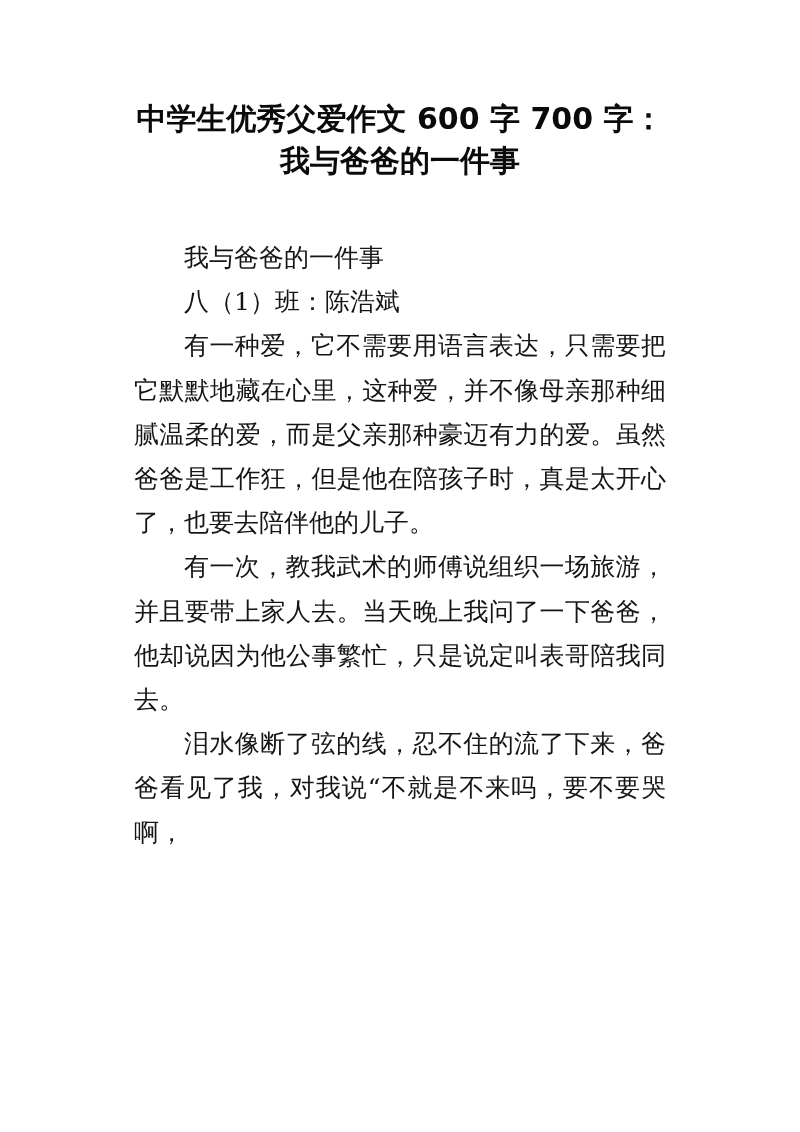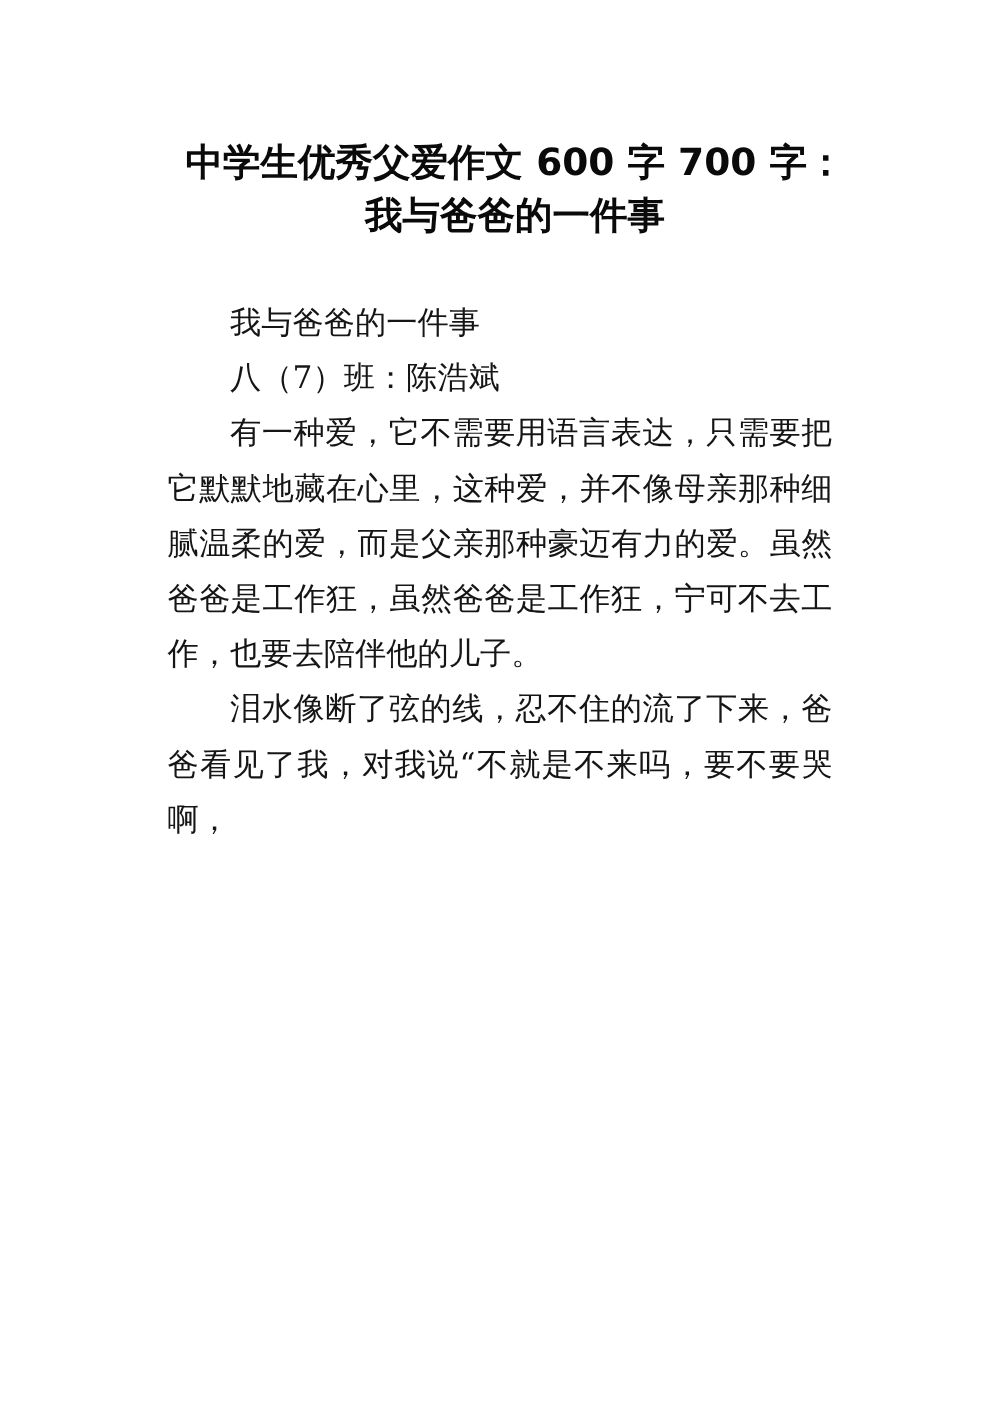--- a/index.html
+++ b/index.html
@@ -26,21 +26,21 @@
     left: 100px;
     width: 600px;
     top: 98px;
     text-align: center;
     font-family: "DejaVu Sans", "Liberation Sans", sans-serif;
     font-weight: bold;
     font-size: 30px;
     line-height: 42px;
     letter-spacing: 0px;
     color: #0a0a0a;
-    margin: 12px;
+    margin: 0;
   }
   .title .line { display: block; white-space: nowrap; }
   .body {
     position: absolute;
     left: 134px;
     top: 236px;
     width: 532px;
     font-family: "DejaVu Serif", "Liberation Serif", serif;
     font-size: 25px;
     line-height: 44.2px;
@@ -62,17 +62,18 @@
 <body>
 
 <div class="page">
   <h1 class="title">
     <span class="line">中学生优秀父爱作文 600 字 700 字：</span>
     <span class="line">我与爸爸的一件事</span>
   </h1>
 
   <div class="body">
     <p class="para head">我与爸爸的一件事</p>
-    <p class="para head">八（7）班：陈浩斌</p>
-    <p class="para">有一种爱，它不需要用语言表达，只需要把它默默地藏在心里，这种爱，并不像母亲那种细腻温柔的爱，而是父亲那种豪迈有力的爱。虽然爸爸是工作狂，虽然爸爸是工作狂，宁可不去工作，也要去陪伴他的儿子。</p>
+    <p class="para head">八（1）班：陈浩斌</p>
+    <p class="para">有一种爱，它不需要用语言表达，只需要把它默默地藏在心里，这种爱，并不像母亲那种细腻温柔的爱，而是父亲那种豪迈有力的爱。虽然爸爸是工作狂，但是他在陪孩子时，真是太开心了，也要去陪伴他的儿子。</p>
+    <p class="para">有一次，教我武术的师傅说组织一场旅游，并且要带上家人去。当天晚上我问了一下爸爸，他却说因为他公事繁忙，只是说定叫表哥陪我同去。</p>
     <p class="para">泪水像断了弦的线，忍不住的流了下来，爸爸看见了我，对我说“不就是不来吗，要不要哭啊，</p>
   </div>
 </div>
 
 </body></html>

